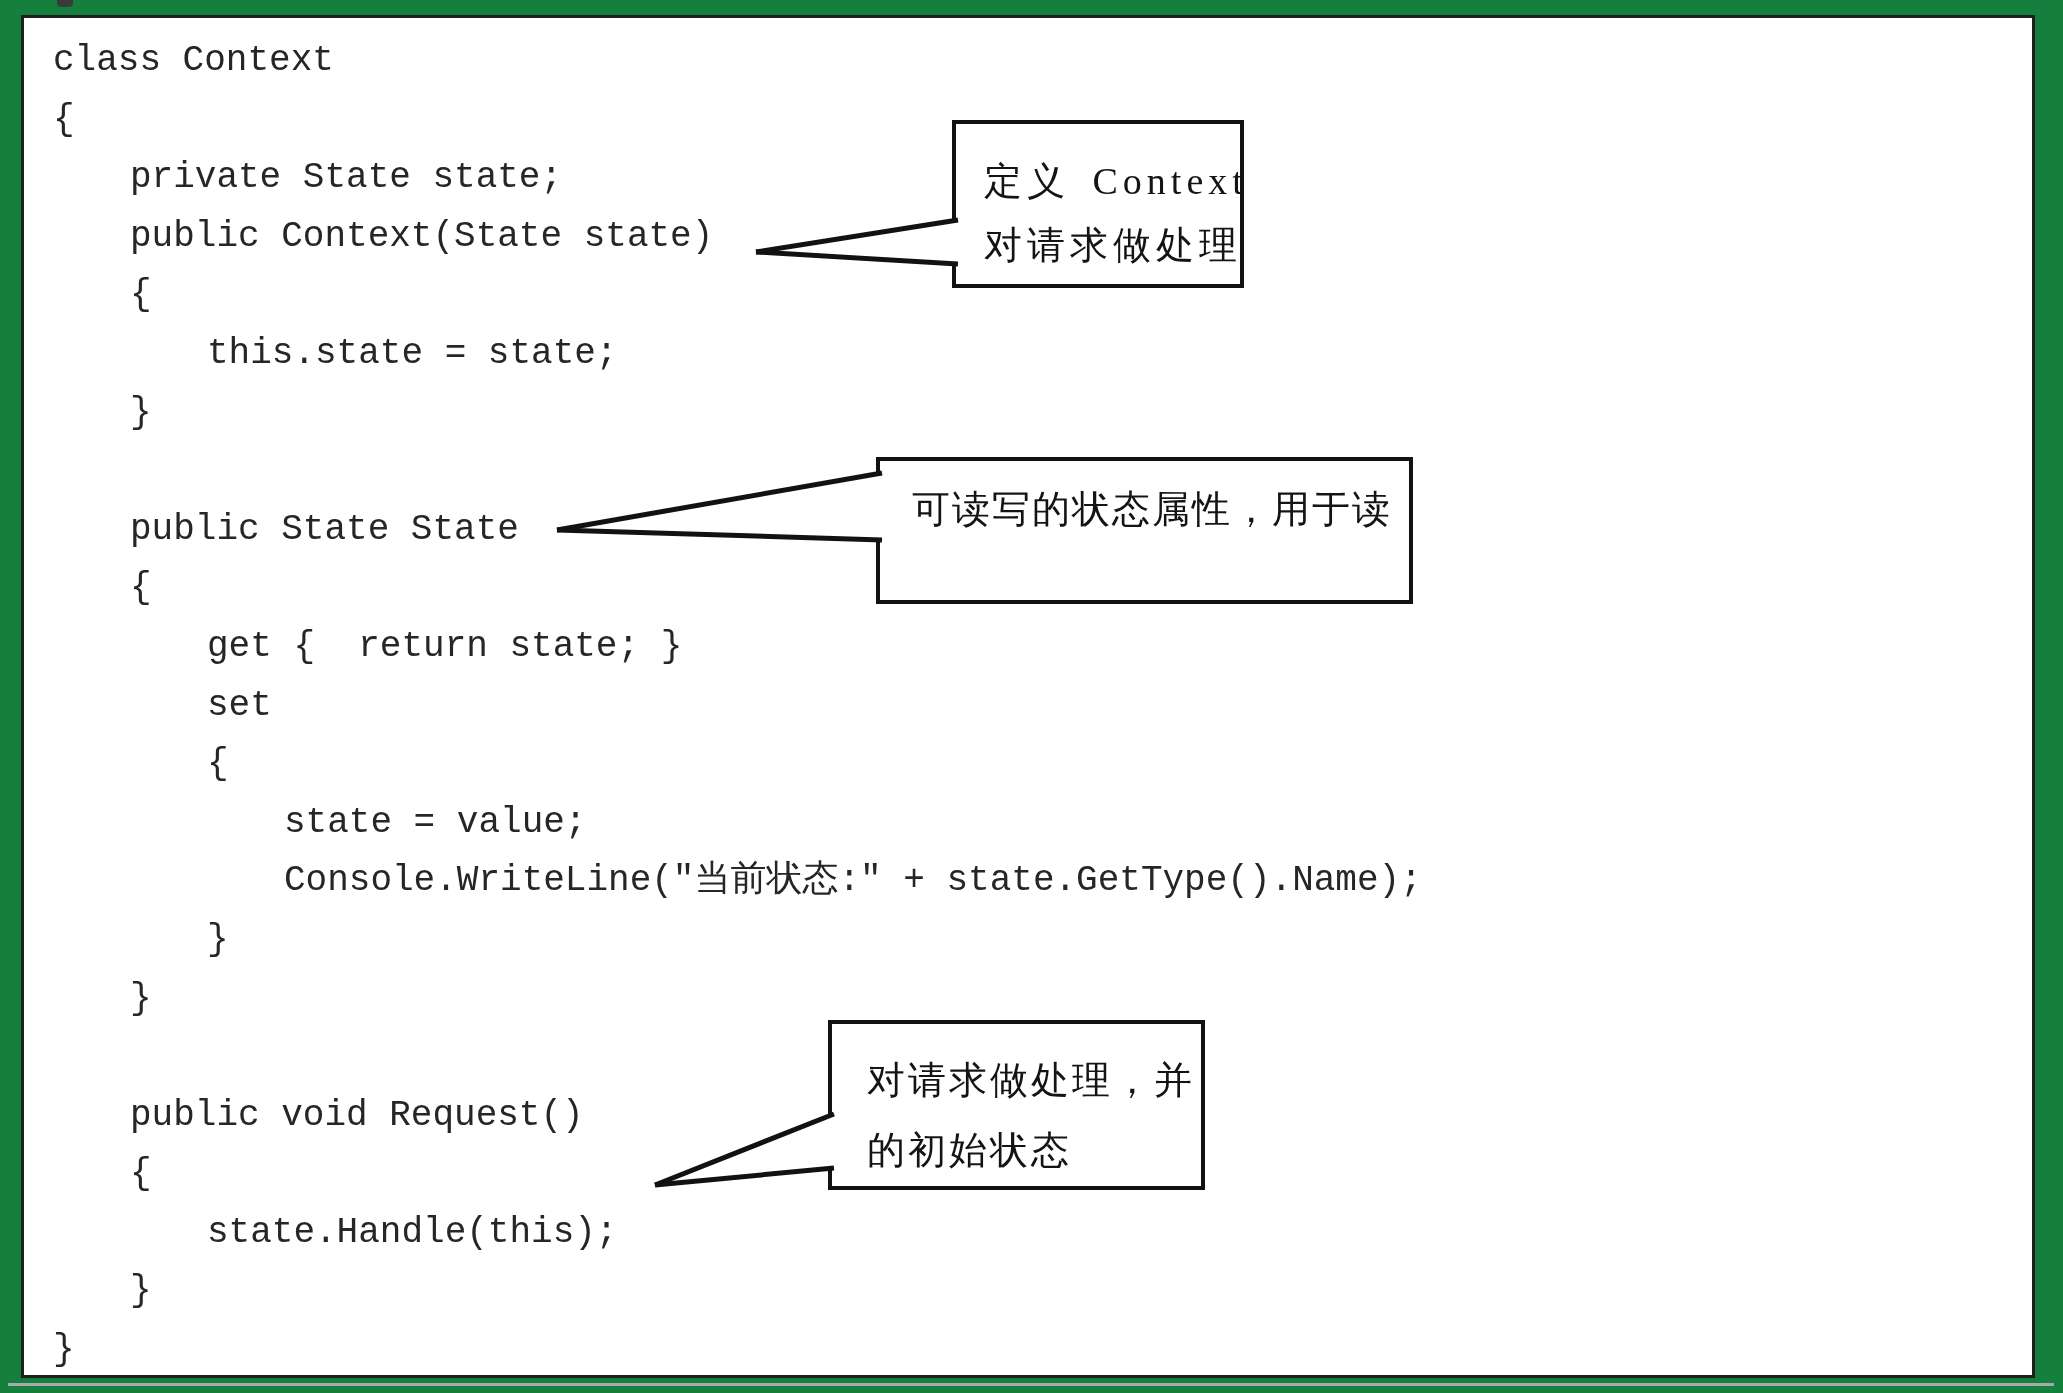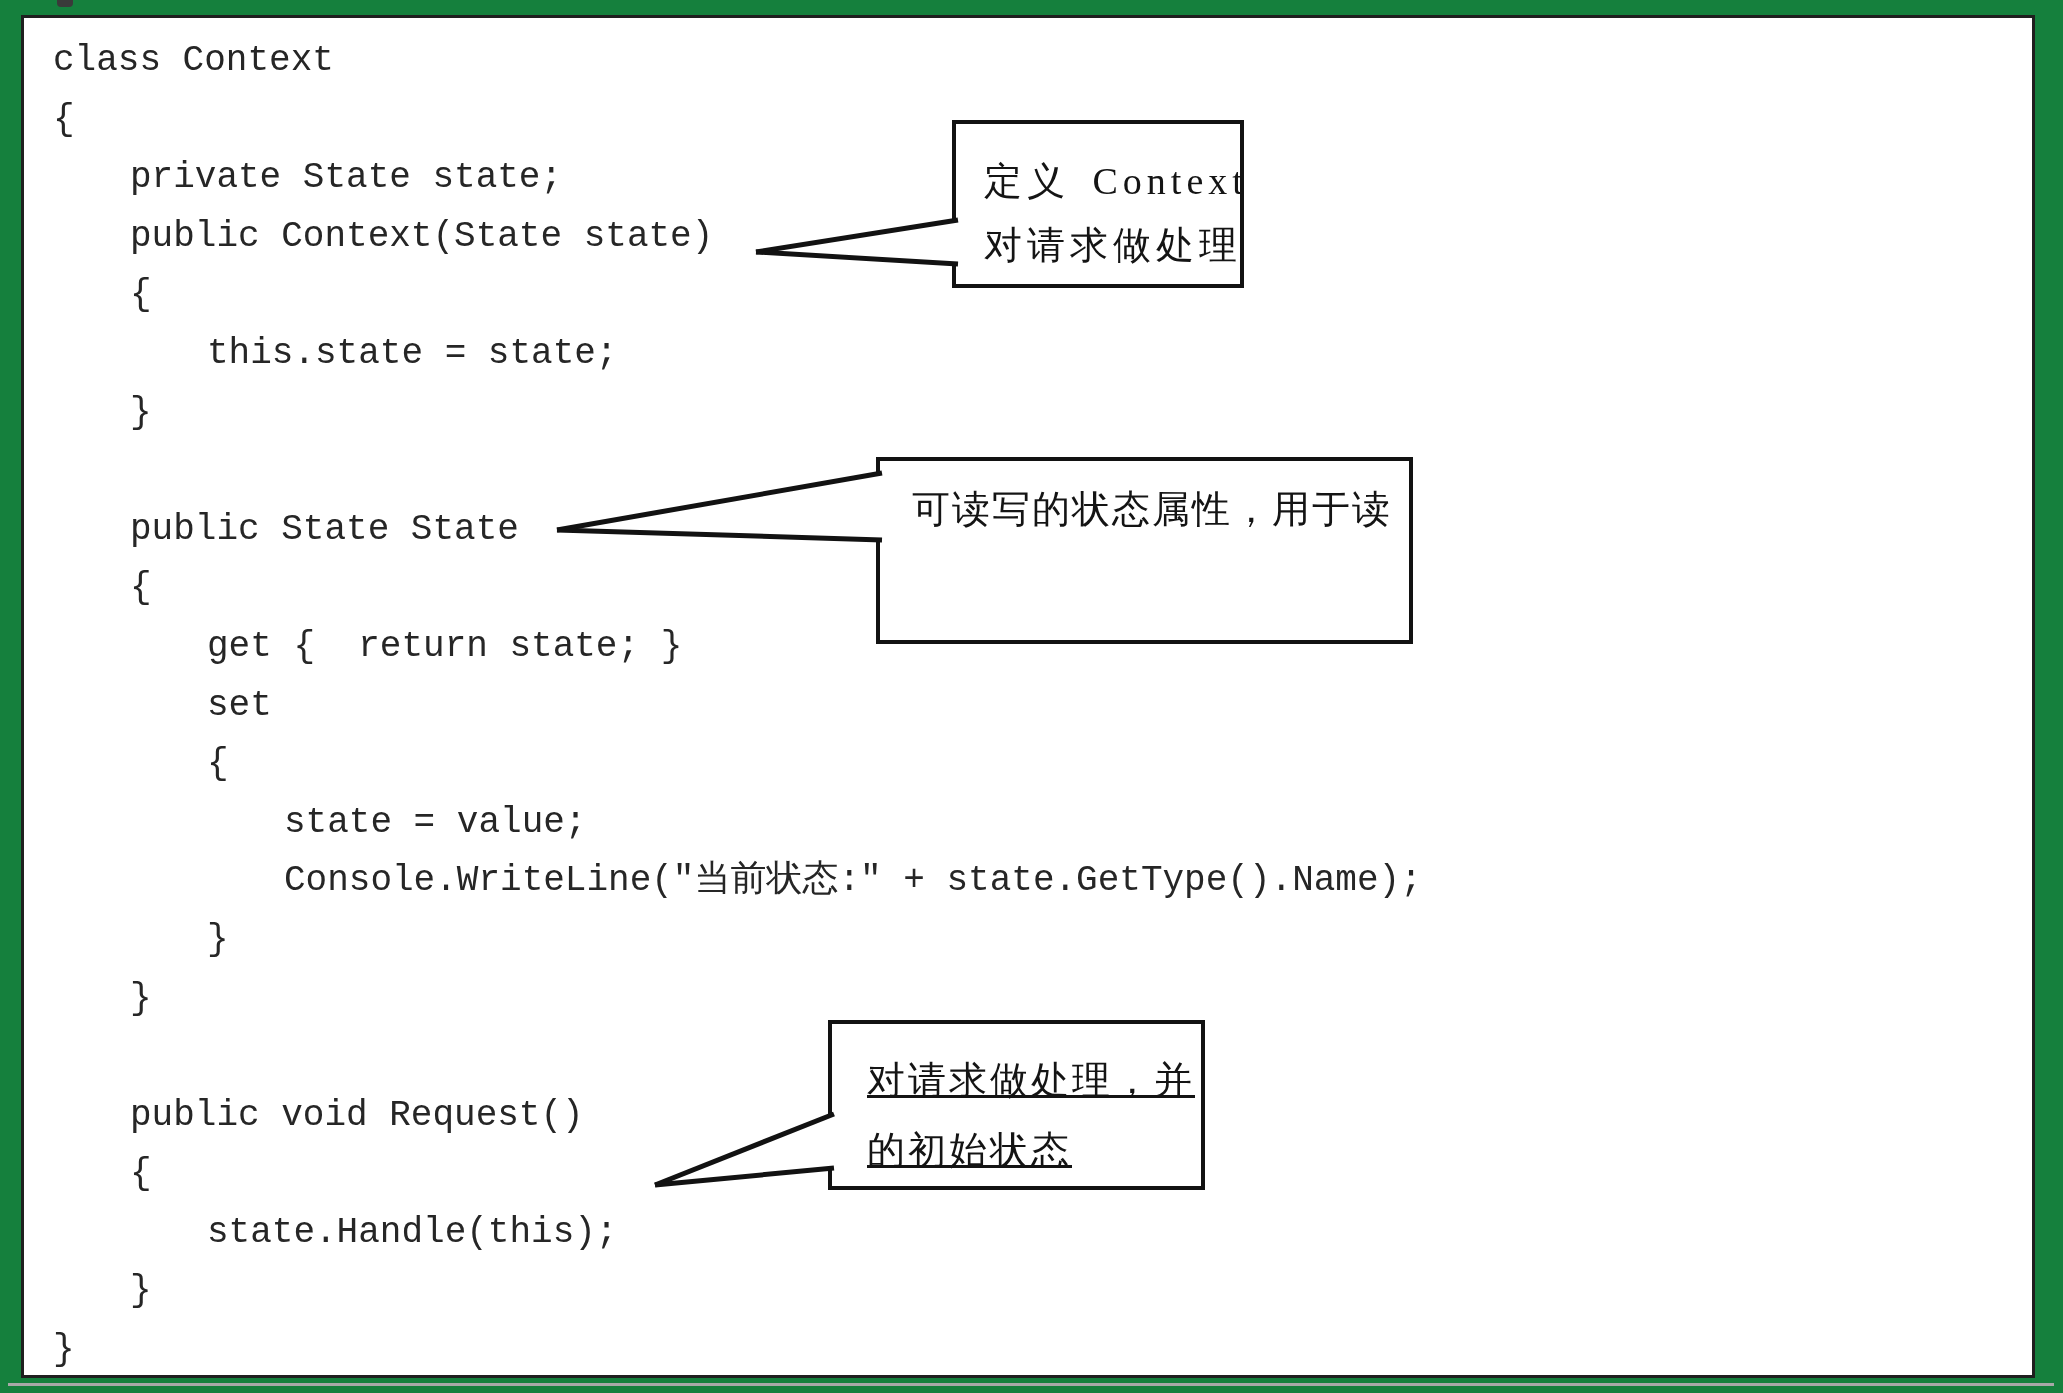--- a/index.html
+++ b/index.html
@@ -79,35 +79,34 @@
     height: 168px;
     padding: 25px 0 0 28px;
     line-height: 64px;
     letter-spacing: 5px;
     word-spacing: 8px;
   }
   #callout-2 {
     left: 876px;
     top: 457px;
     width: 537px;
-    height: 187px;
+    height: 147px;
     padding: 13px 0 0 32px;
     line-height: 70px;
     letter-spacing: 2px;
     font-family: Liberation Serif, serif;
   }
   #callout-3 {
     left: 828px;
     top: 1020px;
     width: 377px;
     height: 170px;
     padding: 21px 0 0 35px;
     line-height: 70px;
     letter-spacing: 3px;
-    text-decoration: underline;
   }
   
   #tails {
     position: absolute;
     left: 0;
     top: 0;
     width: 2063px;
     height: 1393px;
     pointer-events: none;
   }

